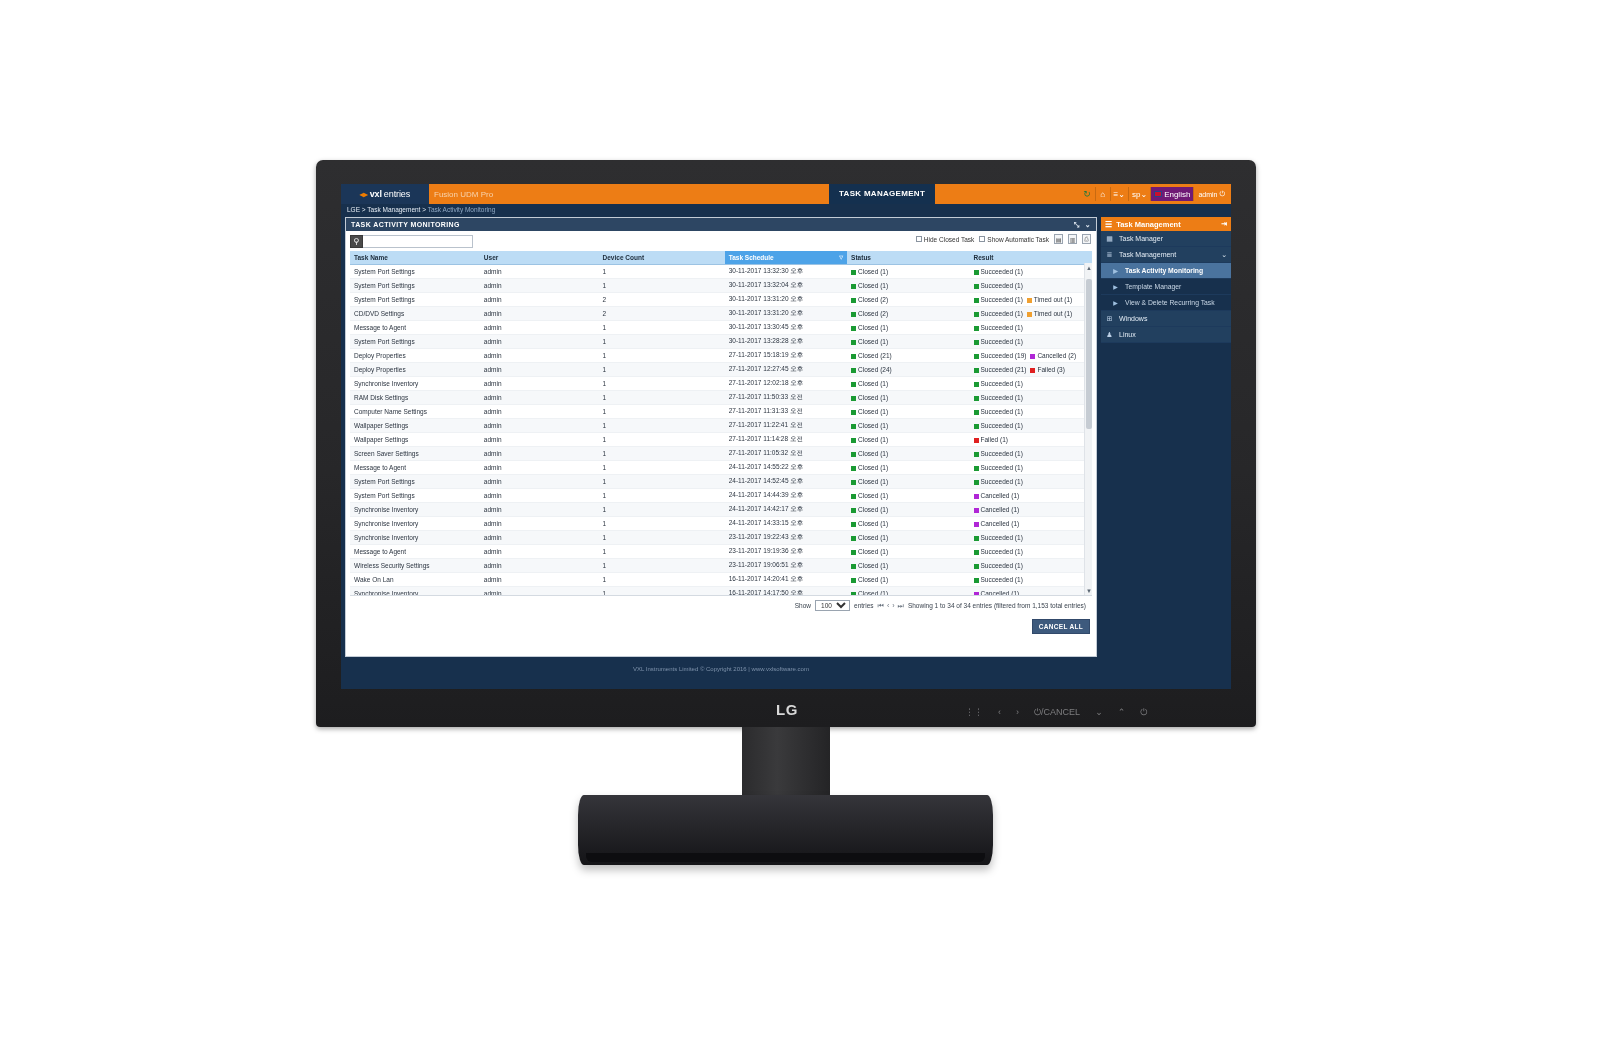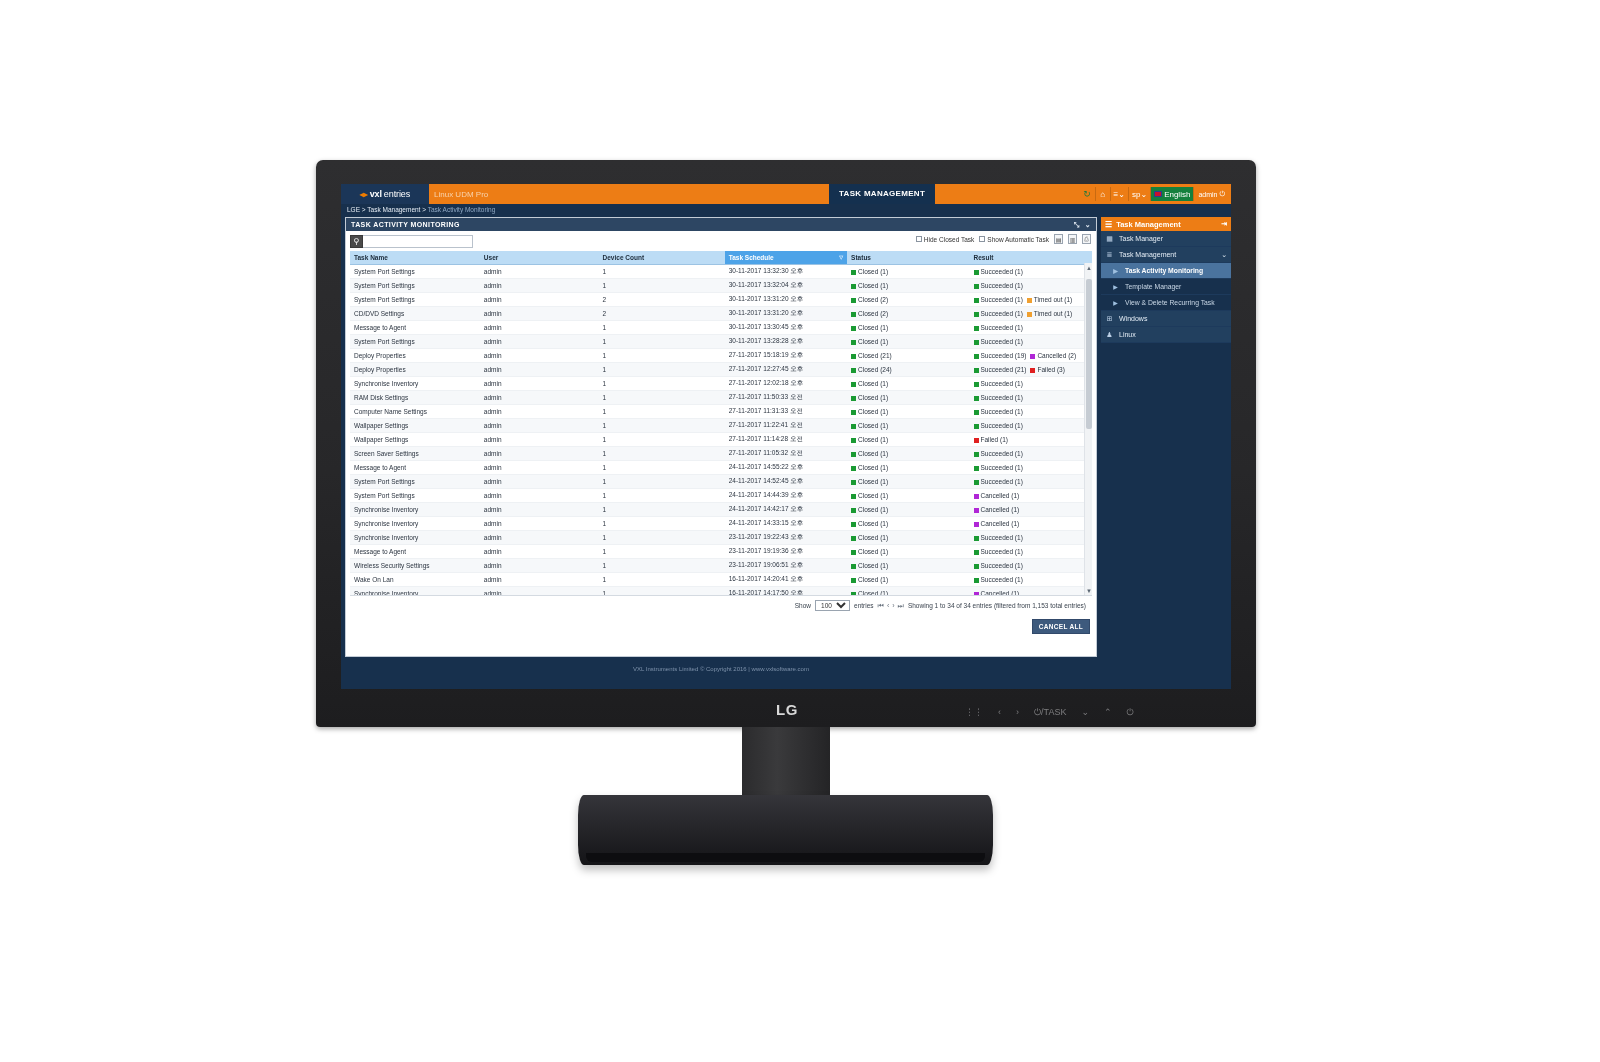--- a/index.html
+++ b/index.html
@@ -82,21 +82,21 @@
   .top-actions {
     display:flex; align-items:center; gap:0; height:20px;
     background:#ed7d15; padding-right:2px;
   }
   .ta {
     display:flex; align-items:center; justify-content:center;
     height:14px; min-width:15px; padding:0 3px; font-size:8px; color:#ffffff;
     border-left:1px solid #c86a11;
   }
   .ta.refresh { color:#1f7a3d; border-left:none; background:#ed7d15; font-size:9px;}
-  .ta.lang { background:#15803d; display:flex; gap:2px; }
+  .ta.lang { background:#701a75; display:flex; gap:2px; }
   .flag-box{ width:8px;height:6px;background:#27408b;display:inline-block;position:relative;}
   .flag-box::after{content:"";position:absolute;inset:1px;background:#c8102e;}
   .ta.admin{ color:#ffffff; font-size:7px; background:#ed7d15; padding:0 4px;}
 
   .breadcrumb {
     position: absolute; left: 0; top: 20px; width: 890px; height: 12px;
     background: #17304d; color: #e6edf5; font-size: 6.5px;
     line-height: 12px; padding-left: 6px;
   }
   .breadcrumb .cur { color: #8fa8c4; }
@@ -240,21 +240,21 @@
   <div id="monitor-screen">
     <div class="app">
 
       <div class="topbar">
         <div class="brand">
           <span class="chev">◂▸</span>
           <span>vxl</span>
           <span class="light"> entries</span>
         </div>
         <div class="orangebar">
-          <span class="orange-app-name">Linux UDM Pro</span>
+          <span class="orange-app-name">Fusion UDM Pro</span>
           <div class="module-title">TASK MANAGEMENT</div>
           <div style="flex:1"></div>
           <div class="top-actions">
             <div class="ta refresh">↻</div>
             <div class="ta">⌂</div>
             <div class="ta">≡⌄</div>
             <div class="ta">sp⌄</div>
             <div class="ta lang">
               <span class="flag-box"></span>
               <span>English</span>
@@ -581,20 +581,20 @@
       </div>
 
     </div>
   </div>
 
   <div id="monitor-chin-logo">LG</div>
   <div id="monitor-buttons">
     <span>⋮⋮</span>
     <span>‹</span>
     <span>›</span>
-    <span>⏻/TASK</span>
+    <span>⏻/CANCEL</span>
     <span>⌄</span>
     <span>⌃</span>
     <span>⏻</span>
   </div>
   <div id="monitor-stand-neck"></div>
   <div id="monitor-stand-base"></div>
 </div>
 
 </body></html>

